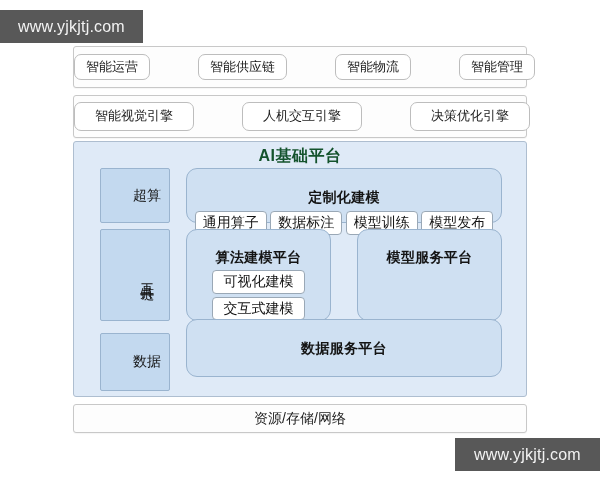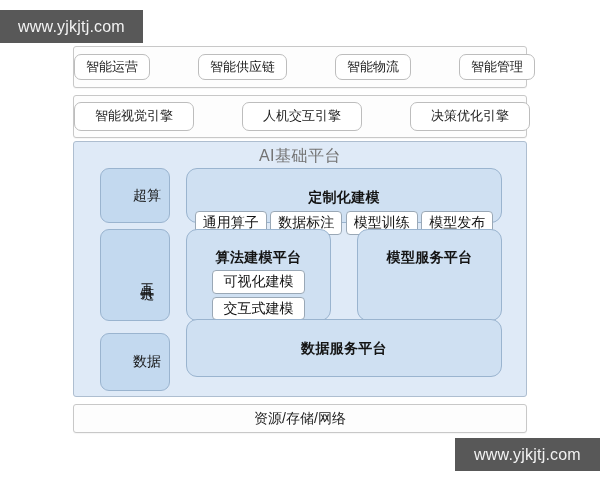--- a/index.html
+++ b/index.html
@@ -86,33 +86,33 @@
     border-radius: 3px;
   }
 
   #ai-platform-title {
     position: absolute;
     left: 0;
     top: 4px;
     width: 100%;
     text-align: center;
     font-size: 16px;
-    font-weight: normal;
-    color: #737373;
+    font-weight: bold;
+    color: #14532d;
     letter-spacing: 0.5px;
   }
 
   
   .left-box {
     position: absolute;
     left: 26px;
     width: 70px;
     background: #c3d9ef;
     border: 1px solid #9ab4cf;
-    border-radius: 9px;
+    border-radius: 2px;
     display: flex;
     align-items: center;
     justify-content: center;
     font-size: 14px;
     color: #141414;
     padding-left: 24px;
   }
   #box-supercomputing { top: 26px;  height: 55px; }
   #box-toolchain      { top: 87px;  height: 92px; }
   #box-data           { top: 191px; height: 58px; }

